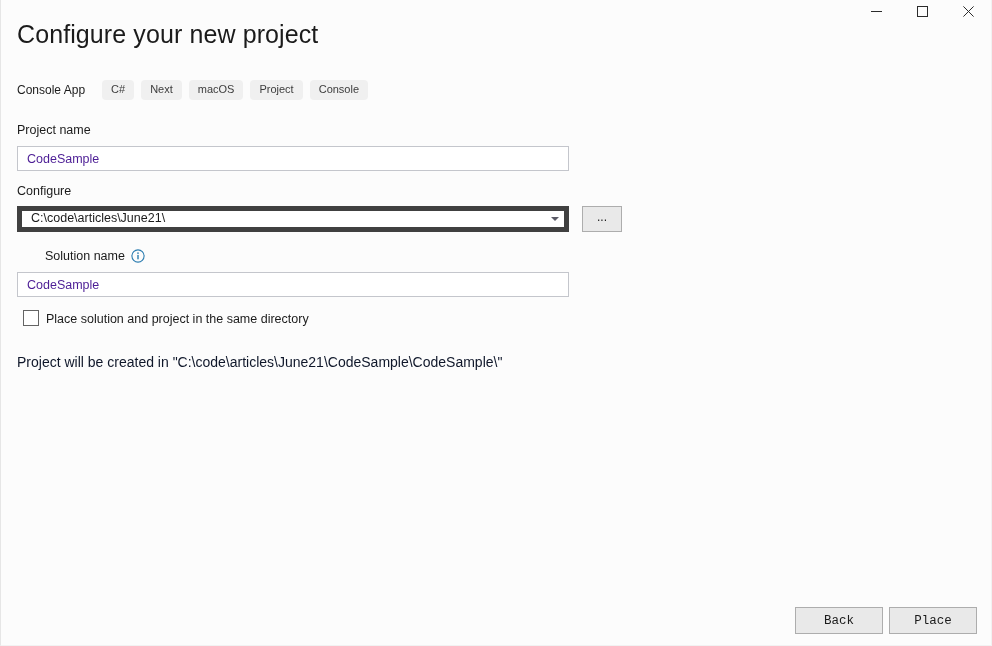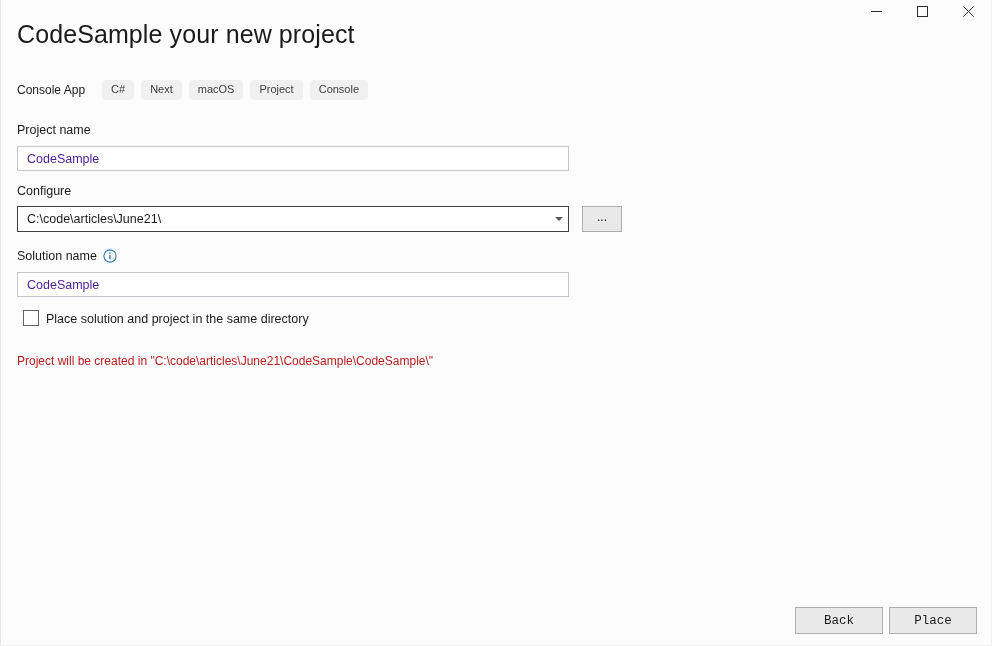--- a/index.html
+++ b/index.html
@@ -120,23 +120,22 @@
 
   #label-location { top: 184px; }
   #combo-location {
     position: absolute;
     left: 16px;
     top: 206px;
     width: 552px;
     height: 26px;
     box-sizing: border-box;
     background: #ffffff;
-    border: 1px solid #404040;
-    display: flex;
-    align-items: center;
+    border: 5px solid #404040;
+    display: flex;
   }
   #combo-location-text {
     flex: 1;
     font-size: 12.5px;
     color: #1b1b1b;
     padding-left: 9px;
     white-space: nowrap;
     overflow: hidden;
   }
   #combo-location-arrow {
@@ -174,20 +173,21 @@
     left: 16px;
     top: 249px;
     display: flex;
     align-items: center;
   }
   #label-solution-name {
     font-size: 12.5px;
     color: #1b1b1b;
     white-space: nowrap;
     margin-right: 6px;
+    margin-left: 28px;
   }
   #info-icon { display: block; }
 
   #input-solution-name { top: 272px; }
 
   
   #checkbox-row {
     position: absolute;
     left: 22px;
     top: 310px;
@@ -208,22 +208,22 @@
     font-size: 12.5px;
     color: #1b1b1b;
     white-space: nowrap;
   }
 
   
   #status-text {
     position: absolute;
     left: 16px;
     top: 354px;
-    font-size: 12px;
-    color: #b91c1c;
+    font-size: 14px;
+    color: #0f172a;
     white-space: nowrap;
   }
 
   
   #footer-buttons {
     position: absolute;
     right: 14px;
     bottom: 11px;
     display: flex;
     gap: 6px;
@@ -260,21 +260,21 @@
     </button>
 
     <button class="caption-btn close-btn">
       <svg width="11" height="11" viewBox="0 0 11 11">
         <line class="caption-glyph" x1="0.4" y1="0.4" x2="10.6" y2="10.6"></line>
         <line class="caption-glyph" x1="10.6" y1="0.4" x2="0.4" y2="10.6"></line>
       </svg>
     </button>
   </div>
 
-  <div id="page-title">CodeSample your new project</div>
+  <div id="page-title">Configure your new project</div>
 
   <div id="template-row">
     <span id="template-name">Console App</span>
 
     <span class="tag-pill">C#</span>
     <span class="tag-pill">Next</span>
     <span class="tag-pill">macOS</span>
     <span class="tag-pill">Project</span>
     <span class="tag-pill">Console</span>
   </div>

